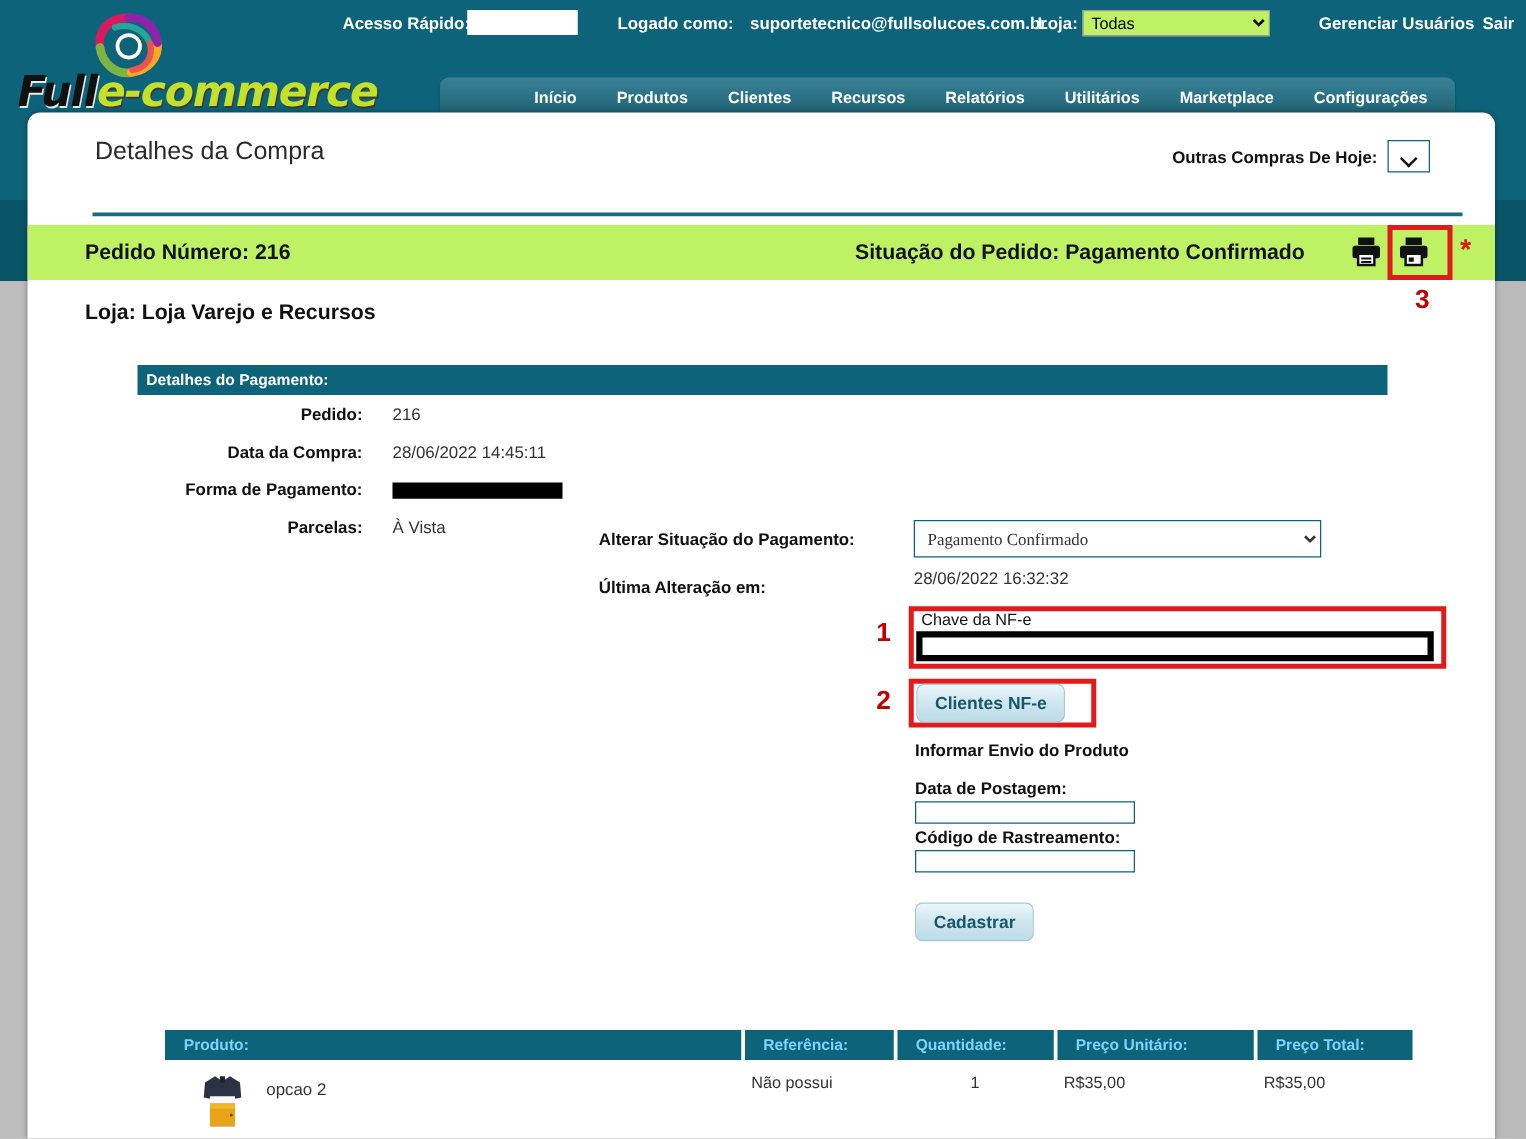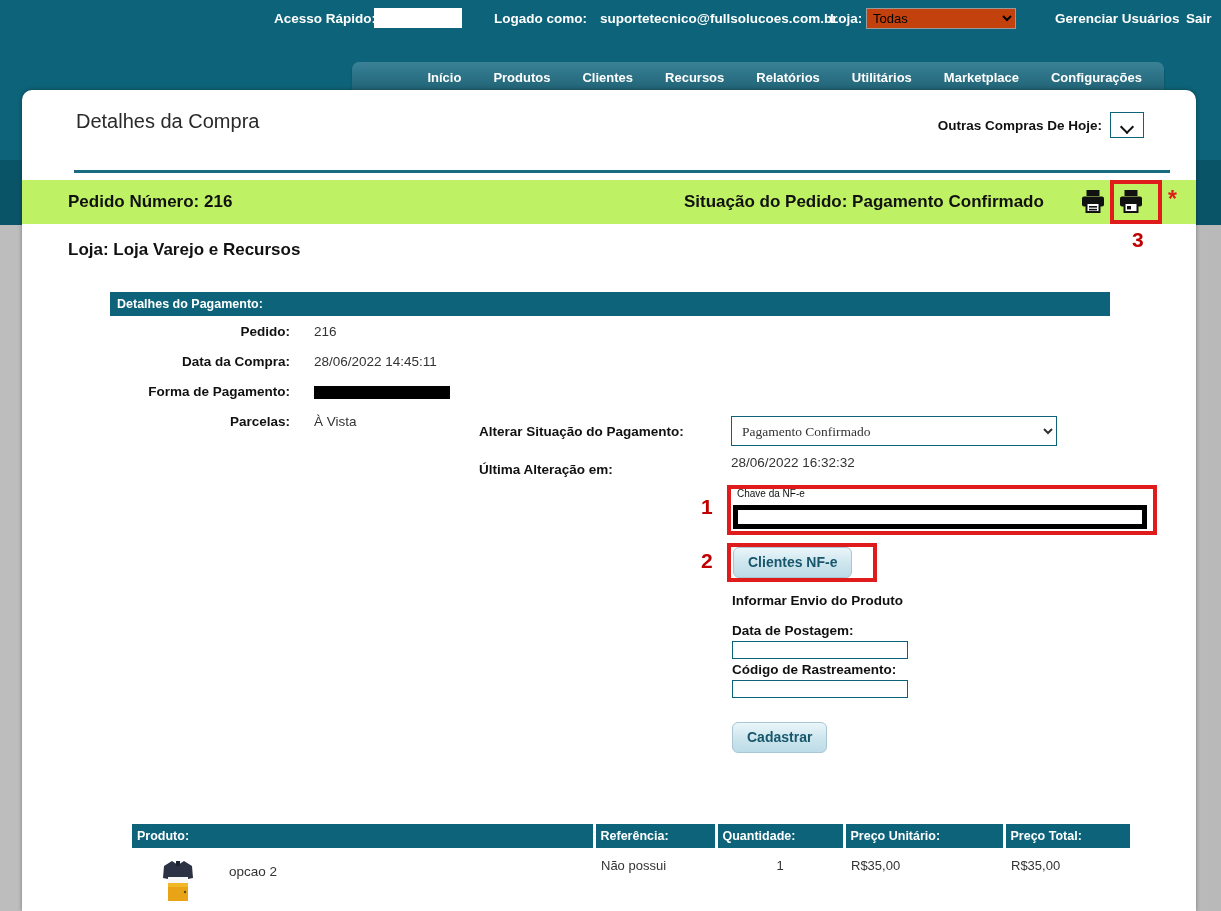--- a/index.html
+++ b/index.html
@@ -46,21 +46,21 @@
   .acesso-label { left: 274px; top: 3px; }
   .acesso-input {
     position: absolute; left: 374px; top: 0px; width: 88px; height: 20px;
     background: #ffffff; border: 1px solid #ffffff;
   }
   .logado-label { left: 494px; top: 3px; }
   .logado-value { left: 600px; top: 3px; }
   .loja-label { left: 830px; top: 3px; }
   .loja-select {
     position: absolute; left: 866px; top: 0px; width: 150px; height: 21px;
-    background: #c2410c; border: 1px solid #9a9a9a;
+    background: #bef264; border: 1px solid #9a9a9a;
     font-family: "Liberation Sans", sans-serif; font-size: 13px;
     color: #000; font-weight: normal; padding: 0 2px;
   }
   .gerenciar-link { left: 1055px; top: 3px; cursor: pointer; }
   .sair-link { left: 1186px; top: 3px; cursor: pointer; }
 
   
   .navbar {
     position: absolute; left: 352px; top: 62px; width: 812px; height: 30px;
     background: linear-gradient(to bottom, #3b8296 0%, #2d7387 45%, #1f6174 100%);
@@ -168,21 +168,21 @@
   }
   .ultima-value { position: absolute; left: 621px; top: 133px; font-size: 13.5px; color: #333; }
 
   
   .nfe-group { position: absolute; left: 617px; top: 163px; width: 430px; height: 50px; }
   .nfe-redbox {
     position: absolute; left: 0; top: 0; width: 430px; height: 50px;
     border: 4px solid #e01b1b;
   }
   .nfe-label {
-    position: absolute; left: 10px; top: 3px; font-size: 10px; color: #111;
+    position: absolute; left: 10px; top: 3px; font-size: 13px; color: #111;
     font-weight: normal; white-space: nowrap;
   }
   .nfe-input {
     position: absolute; left: 6px; top: 20px; width: 414px; height: 24px;
     background: #ffffff; border: 5px solid #000000;
   }
   .num-1 {
     position: absolute; left: -26px; top: 10px;
     color: #c00000; font-size: 21px; font-weight: bold;
   }
@@ -220,48 +220,64 @@
     font-family: "Liberation Sans", sans-serif; font-size: 13px; color: #333; padding: 0 3px;
   }
   .cadastrar-btn { position: absolute; left: 710px; top: 632px; }
 
   
   .prod-table {
     position: absolute; left: 110px; top: 734px; width: 998px;
     border-collapse: collapse; table-layout: fixed;
   }
   .prod-table th {
-    background: #0d6379; color: #ffffff; font-size: 12.5px; font-weight: bold;
-    text-align: left; padding: 5px 5px; border-right: 3px solid #ffffff;
+    background: #0d6379; color: #7dd3fc; font-size: 12.5px; font-weight: bold;
+    text-align: left; padding: 5px 15px; border-right: 3px solid #ffffff;
     white-space: nowrap;
   }
   .prod-table th:last-child { border-right: none; }
   .prod-table td {
     font-size: 13px; color: #333; padding: 10px 7px; vertical-align: top;
     border-bottom: 1px solid #d5d5d5; height: 72px;
   }
   .col-prod { width: 462px; }
   .col-ref  { width: 122px; }
   .col-qtd  { width: 128px; text-align: center; }
   .col-pu   { width: 160px; }
   .col-pt   { width: 126px; }
-  .prod-cell { display: flex; align-items: flex-start; gap: 32px; padding-left: 20px; }
+  .prod-cell { display: flex; align-items: flex-start; gap: 16px; padding-left: 20px; }
   .thumb { width: 38px; height: 46px; flex: 0 0 38px; position: relative; }
   .prod-name { font-size: 13.5px; color: #333; padding-top: 6px; }
 </style>
 </head>
 <body>
 
 <div id="root">
 
   <div class="topband">
     <div class="band-lower"></div>
   </div>
   <div class="gray-bg"></div>
 
+  <div class="logo">
+    <svg class="logo-swirl" viewBox="0 0 62 58">
+      <g fill="none" stroke-width="7" stroke-linecap="round">
+        <path d="M31 6 C14 6 6 18 8 30" stroke="#d81b60"></path>
+        <path d="M8 30 C10 44 22 52 33 50" stroke="#7cb342"></path>
+        <path d="M33 50 C47 48 55 38 54 26" stroke="#f9a825"></path>
+        <path d="M54 26 C52 13 43 6 31 6" stroke="#8e24aa"></path>
+        <path d="M20 14 C32 10 44 16 48 27" stroke="#26a69a" stroke-width="5"></path>
+        <path d="M48 27 C51 38 44 47 34 48" stroke="#ef5350" stroke-width="5"></path>
+      </g>
+      <circle cx="31" cy="29" r="9" fill="none" stroke="#ffffff" stroke-width="3"></circle>
+    </svg>
+    <div class="logo-text">
+      <span class="logo-full">Full</span><span class="logo-ec">e-commerce</span>
+    </div>
+  </div>
 
   <div class="util">
     <span class="util-label acesso-label">Acesso Rápido:</span>
     <input class="acesso-input" type="text" value="" style="">
     <span class="util-label logado-label">Logado como:</span>
     <span class="util-label logado-value">suportetecnico@fullsolucoes.com.br</span>
     <span class="util-label loja-label">Loja:</span>
     <select class="loja-select">
       <option>Todas</option>
     </select>

